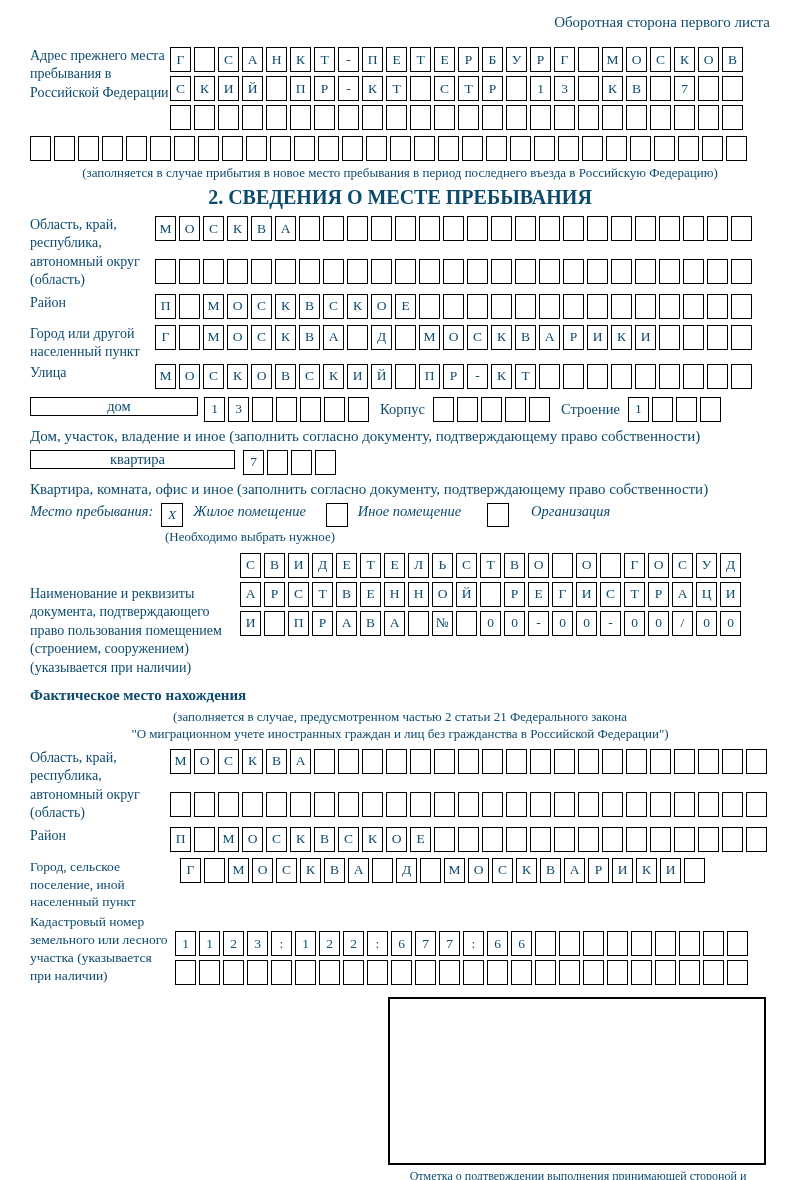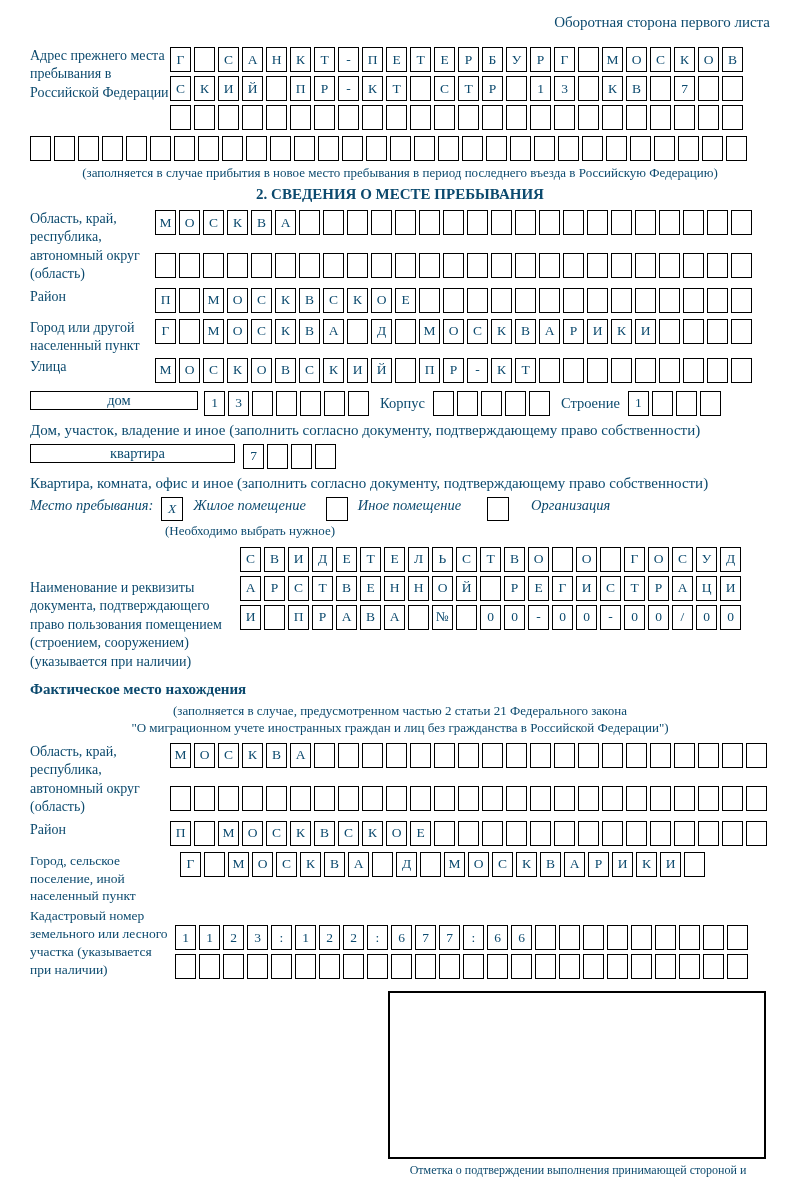--- a/index.html
+++ b/index.html
@@ -22,21 +22,21 @@
   .boxes{ display:flex; margin-bottom:4px; }
   .cell{
     box-sizing:border-box; width:21px; height:25px; margin-right:3px;
     border:1.6px solid #000; display:inline-flex; align-items:center;
     justify-content:center; font-size:13.5px; flex:0 0 auto;
     font-family:"Liberation Serif",serif;
   }
   .gaprow{ margin-top:14px; }
   .note{ font-size:13px; text-align:center; margin:1px 0 5px 0; }
   .note-left{ font-size:15px; text-align:left; margin:0 0 5px 0; }
-  .sect-title{ font-size:15px; font-weight:bold; text-align:center; margin:4px 0 7px 0; }
+  .sect-title{ font-size:20px; font-weight:bold; text-align:center; margin:4px 0 7px 0; }
   .wbox{
     box-sizing:border-box; border:1.7px solid #000; height:19px;
     display:inline-flex; align-items:center; justify-content:center;
     font-size:14.5px; flex:0 0 auto;padding-left:10px;
   }
   .inline-lbl{ font-size:14.5px; margin:4px 8px 0 8px; }
   .mrow{ display:flex; align-items:flex-start; font-size:14.5px; margin-bottom:2px;font-style:italic; }
   .mrow .cell{ margin:0 10px 0 8px; }
   .ck{ width:22px; height:24px; }
   .mnote{ font-size:13px; text-align:center; width:440px; margin:0 0 8px 0; }

